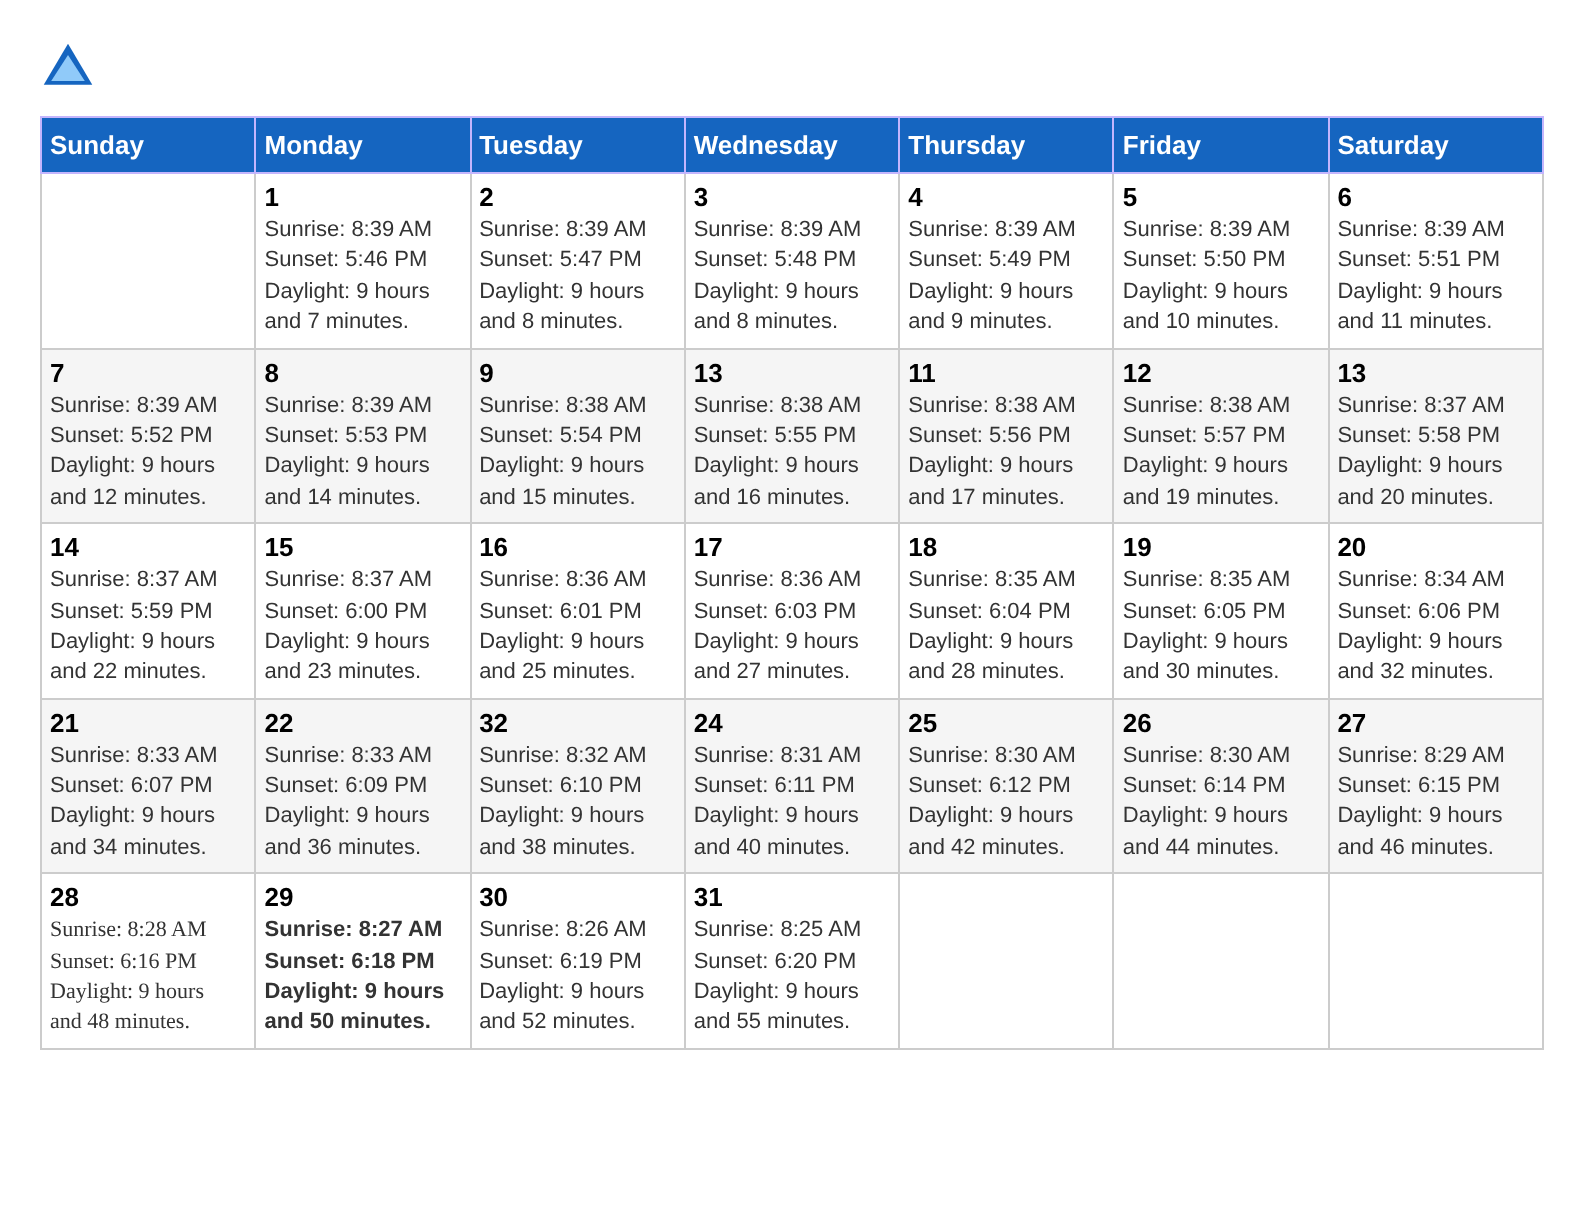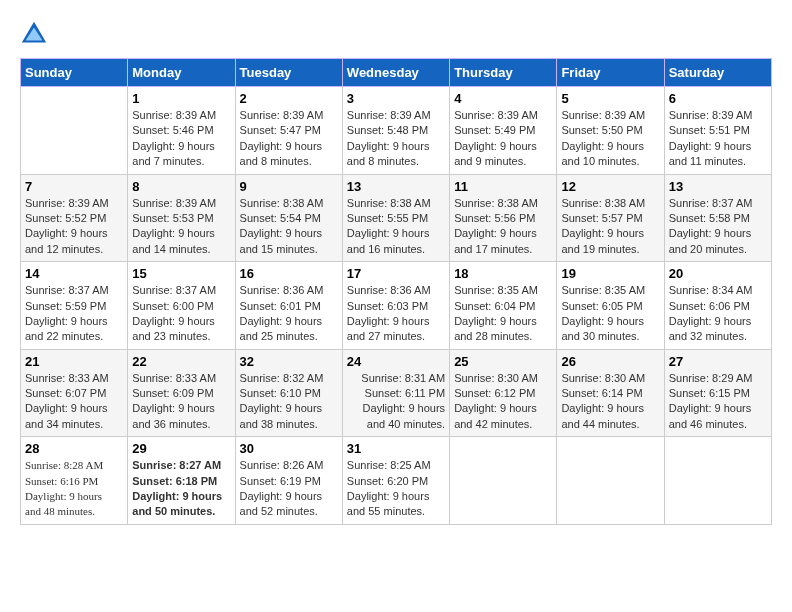--- a/index.html
+++ b/index.html
@@ -280,21 +280,21 @@
         </td>
         <td>
           <span class="day-num">32</span>
           <div class="day-info" style="white-space: pre-line;">Sunrise: 8:32 AM
 Sunset: 6:10 PM
 Daylight: 9 hours
 and 38 minutes.</div>
         </td>
         <td>
           <span class="day-num">24</span>
-          <div class="day-info" style="white-space: pre-line; text-align: right;">Sunrise: 8:31 AM
+          <div class="day-info" style="white-space: pre-line;">Sunrise: 8:31 AM
 Sunset: 6:11 PM
 Daylight: 9 hours
 and 40 minutes.</div>
         </td>
         <td>
           <span class="day-num">25</span>
           <div class="day-info" style="white-space: pre-line;">Sunrise: 8:30 AM
 Sunset: 6:12 PM
 Daylight: 9 hours
 and 42 minutes.</div>

